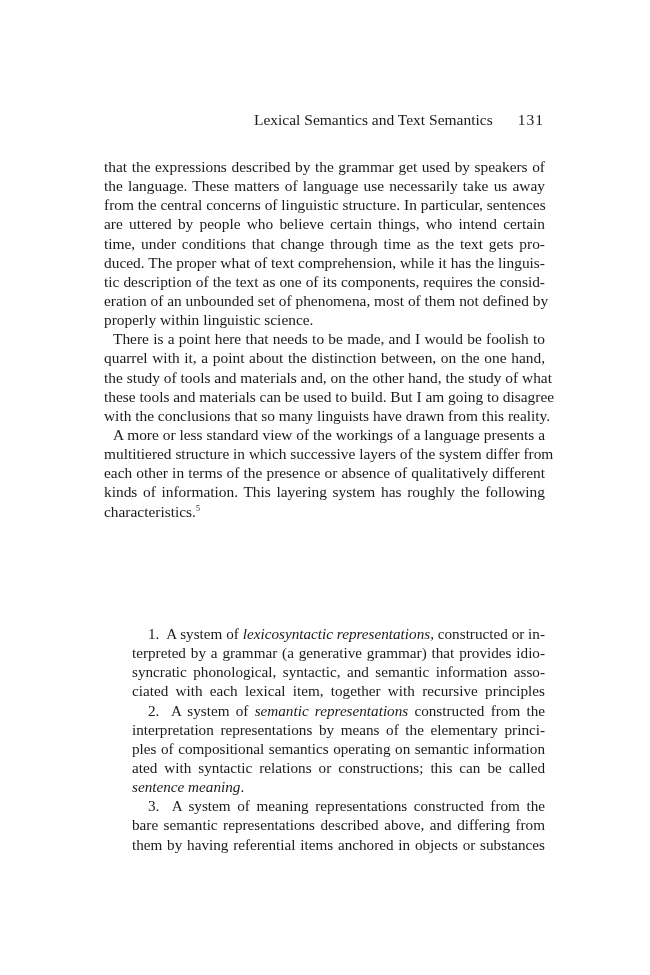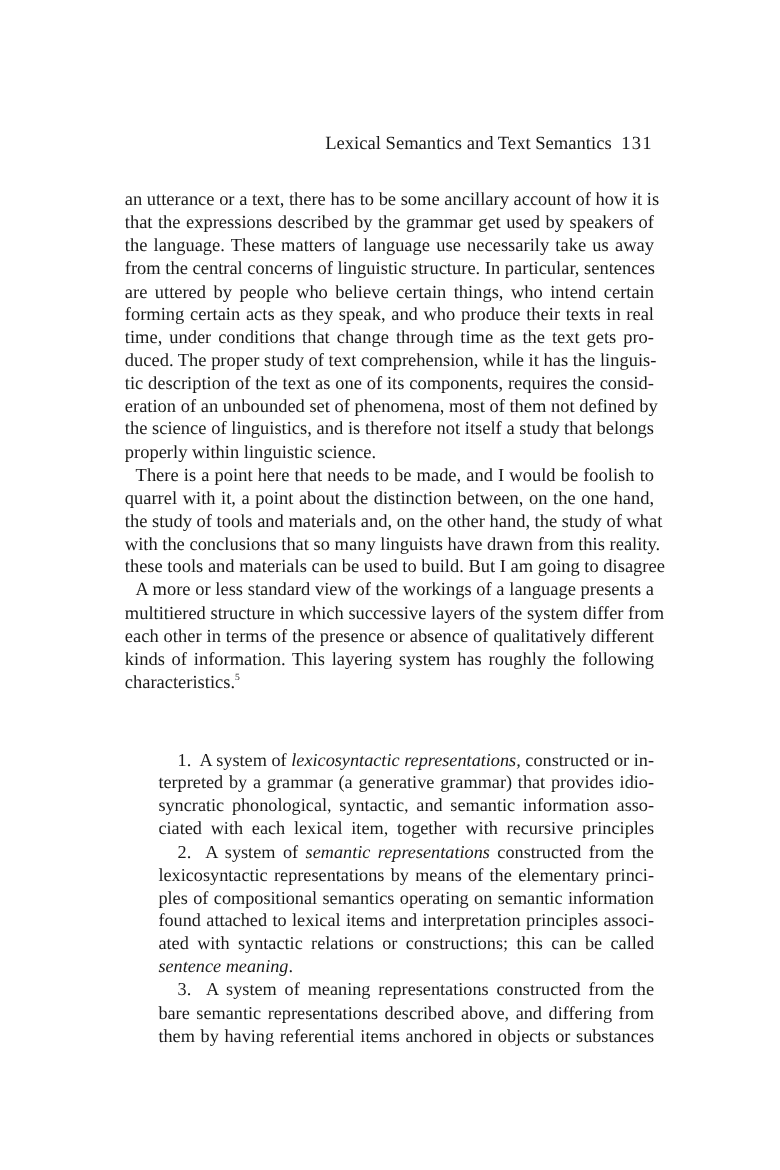--- a/index.html
+++ b/index.html
@@ -19,21 +19,21 @@
       position: absolute;
       top: 110px;
       right: 106px;
       font-size: 15.5px;
       line-height: 20px;
       white-space: nowrap;
     }
     .running-head .title {
     }
     .running-head .folio {
-      margin-left: 8px;
+      margin-left: 25px;
       letter-spacing: 1px;
       font-variant: oldstyle-nums;
     }
     .body-text {
       position: absolute;
       left: 104px;
       top: 157px;
       width: 441px;
       font-size: 15.4px;
       line-height: 19.15px;
@@ -72,40 +72,37 @@
 </head>
 <body>
 
 <div class="running-head">
   <span class="title">Lexical Semantics and Text Semantics</span><span class="folio">131</span>
 </div>
 
 <div class="body-text">
 
   <div>
-    <span class="line">an utterance or a text, there has to be some ancillary account of how it is</span>
     <span class="line">that the expressions described by the grammar get used by speakers of</span>
     <span class="line">the language. These matters of language use necessarily take us away</span>
     <span class="line">from the central concerns of linguistic structure. In particular, sentences</span>
     <span class="line">are uttered by people who believe certain things, who intend certain</span>
-    <span class="line">forming certain acts as they speak, and who produce their texts in real</span>
     <span class="line">time, under conditions that change through time as the text gets pro-</span>
-    <span class="line">duced. The proper study of text comprehension, while it has the linguis-</span>
+    <span class="line">duced. The proper what of text comprehension, while it has the linguis-</span>
     <span class="line">tic description of the text as one of its components, requires the consid-</span>
     <span class="line">eration of an unbounded set of phenomena, most of them not defined by</span>
-    <span class="line">the science of linguistics, and is therefore not itself a study that belongs</span>
     <span class="line last">properly within linguistic science.</span>
   </div>
 
   <div>
     <span class="line indent">There is a point here that needs to be made, and I would be foolish to</span>
     <span class="line">quarrel with it, a point about the distinction between, on the one hand,</span>
     <span class="line">the study of tools and materials and, on the other hand, the study of what</span>
+    <span class="line">these tools and materials can be used to build. But I am going to disagree</span>
     <span class="line last">with the conclusions that so many linguists have drawn from this reality.</span>
-    <span class="line">these tools and materials can be used to build. But I am going to disagree</span>
   </div>
 
   <div>
     <span class="line indent">A more or less standard view of the workings of a language presents a</span>
     <span class="line">multitiered structure in which successive layers of the system differ from</span>
     <span class="line">each other in terms of the presence or absence of qualitatively different</span>
     <span class="line">kinds of information. This layering system has roughly the following</span>
     <span class="line last"><span>characteristics.</span><sup class="fn">5</sup></span>
   </div>
 </div>
@@ -114,23 +111,22 @@
 
   <div>
     <span class="line first"><span>1.</span>&nbsp; <span>A system of </span><i>lexicosyntactic representations,</i><span> constructed or in-</span></span>
     <span class="line">terpreted by a grammar (a generative grammar) that provides idio-</span>
     <span class="line">syncratic phonological, syntactic, and semantic information asso-</span>
     <span class="line">ciated with each lexical item, together with recursive principles</span>
   </div>
 
   <div>
     <span class="line first"><span>2.</span>&nbsp; <span>A system of </span><i>semantic representations</i><span> constructed from the</span></span>
-    <span class="line">lexicosyntactic representations by means of the elementary princi-</span>
+    <span class="line">interpretation representations by means of the elementary princi-</span>
     <span class="line">ples of compositional semantics operating on semantic information</span>
-    <span class="line">found attached to lexical items and interpretation principles associ-</span>
     <span class="line">ated with syntactic relations or constructions; this can be called</span>
     <span class="line last"><i>sentence meaning</i><span>.</span></span>
   </div>
 
   <div>
     <span class="line first"><span>3.</span>&nbsp; <span>A system of meaning representations constructed from the</span></span>
     <span class="line">bare semantic representations described above, and differing from</span>
     <span class="line">them by having referential items anchored in objects or substances</span>
   </div>
 </div>

